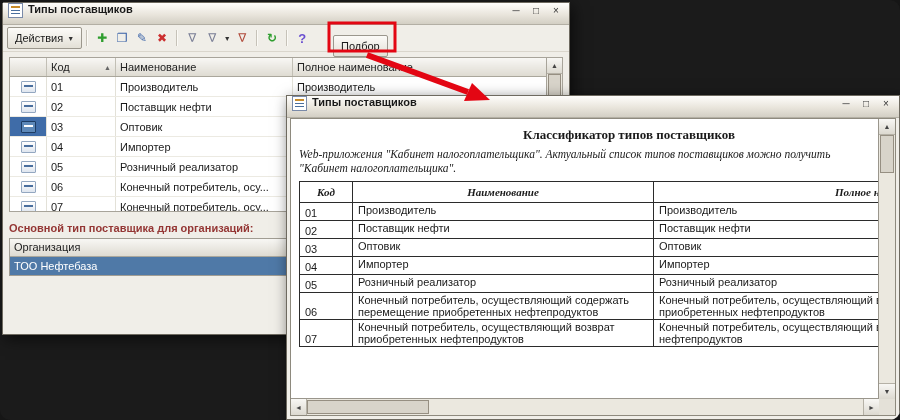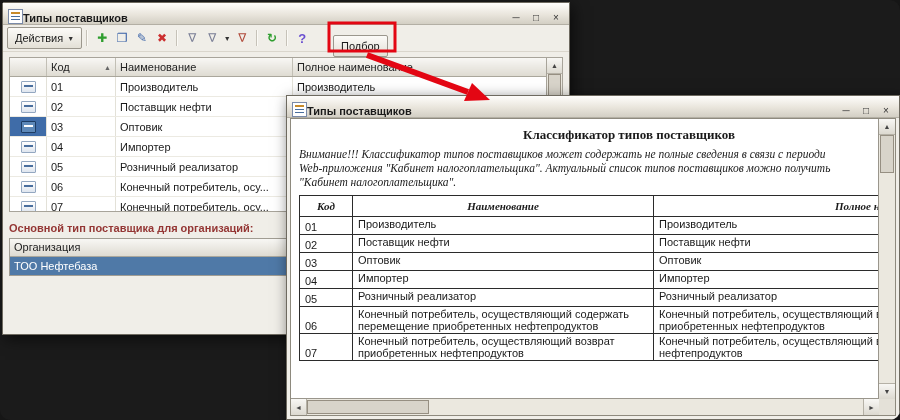--- a/index.html
+++ b/index.html
@@ -1,21 +1,21 @@
 <!DOCTYPE html>
 <html><head>
 <meta charset="utf-8">
 <style>
   html,body{margin:0;padding:0;background:#161616;}
   .stage{position:relative;width:900px;height:420px;background:#1b1b1b;border-radius:10px;overflow:hidden;
          font-family:"Liberation Sans","DejaVu Sans",sans-serif;font-size:11px;color:#1a1a1a;}
 
   
   .window{position:absolute;background:#f0eee8;border:1px solid #6e6a60;box-shadow:3px 4px 14px rgba(0,0,0,.6);}
-  .titlebar{height:21px;display:flex;align-items:flex-end;padding:0 5px;
+  .titlebar{height:21px;display:flex;align-items:flex-start;gap:5px;padding:0 5px;
             background:linear-gradient(180deg,#fefdfb 0%,#e9e5dc 55%,#d3cfc4 100%);
             border-bottom:1px solid #b3afa4;}
   .titlebar .title{font-weight:bold;flex:0 0 auto;}
   .winbtns{margin-left:auto;display:flex;gap:4px;}
   .winbtns span{width:16px;height:14px;display:flex;align-items:center;justify-content:center;
                 font-size:10px;color:#333;cursor:default;}
   .app-icon{width:13px;height:13px;background:#fff;border:1px solid #7a8aa8;position:relative;flex:0 0 auto;}
   .app-icon::before{content:"";position:absolute;left:2px;right:2px;top:2px;height:2px;background:#c88b2a;}
   .app-icon::after{content:"";position:absolute;left:2px;right:2px;top:6px;height:1px;background:#4a6f9e;
                    box-shadow:0 3px 0 #4a6f9e;}
@@ -238,21 +238,20 @@
       <span class="winbtns">
         <span>─</span>
         <span>□</span>
         <span>×</span>
       </span>
     </div>
 
     <div class="doc-frame">
       <div class="doc-view">
         <div class="doc-heading">Классификатор типов поставщиков</div>
-        <div class="doc-warn">Внимание!!! Классификатор типов поставщиков может содержать не полные сведения в связи с периоди</div>
         <div class="doc-warn">Web-приложения "Кабинет налогоплательщика". Актуальный список типов поставщиков можно получить</div>
         <div class="doc-warn">"Кабинет налогоплательщика".</div>
 
         <table class="doc">
           <thead>
             <tr>
               <th class="fc-code">Код</th>
               <th class="fc-name">Наименование</th>
               <th class="fc-full">Полное наименование</th>
             </tr>

